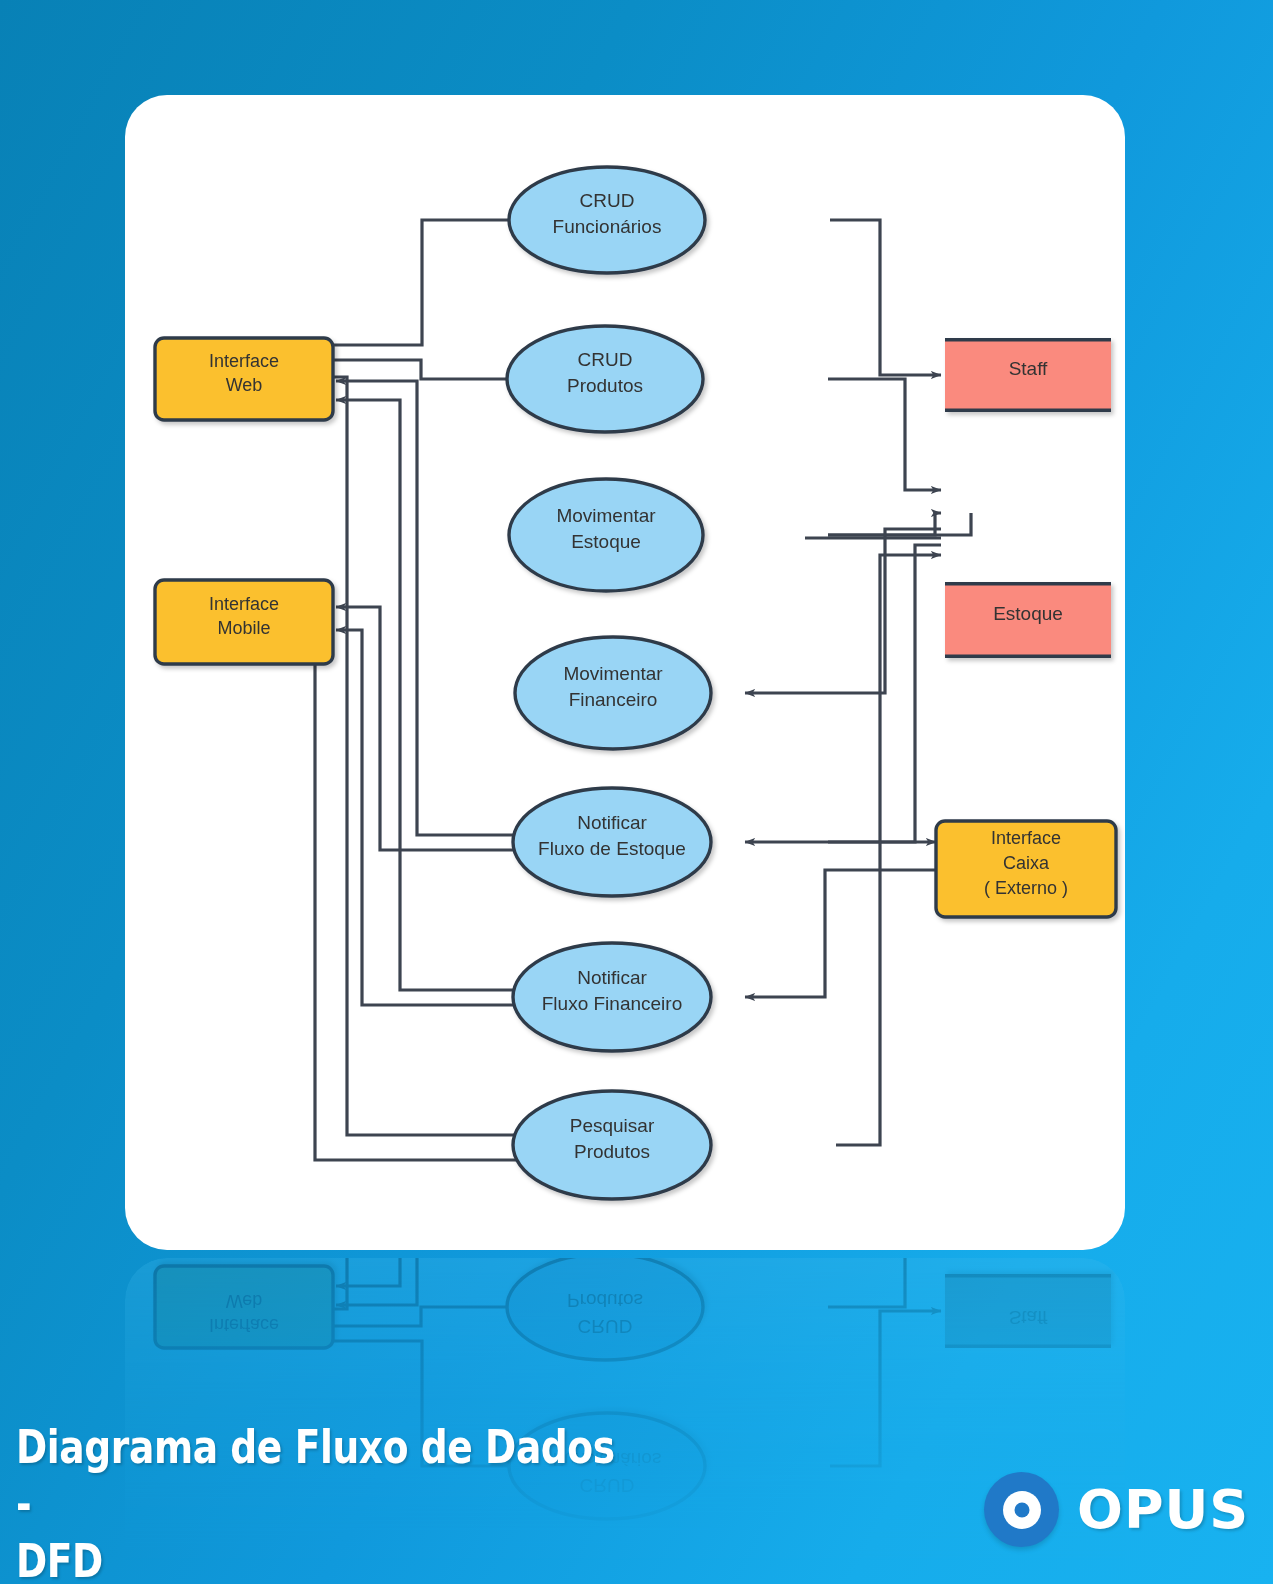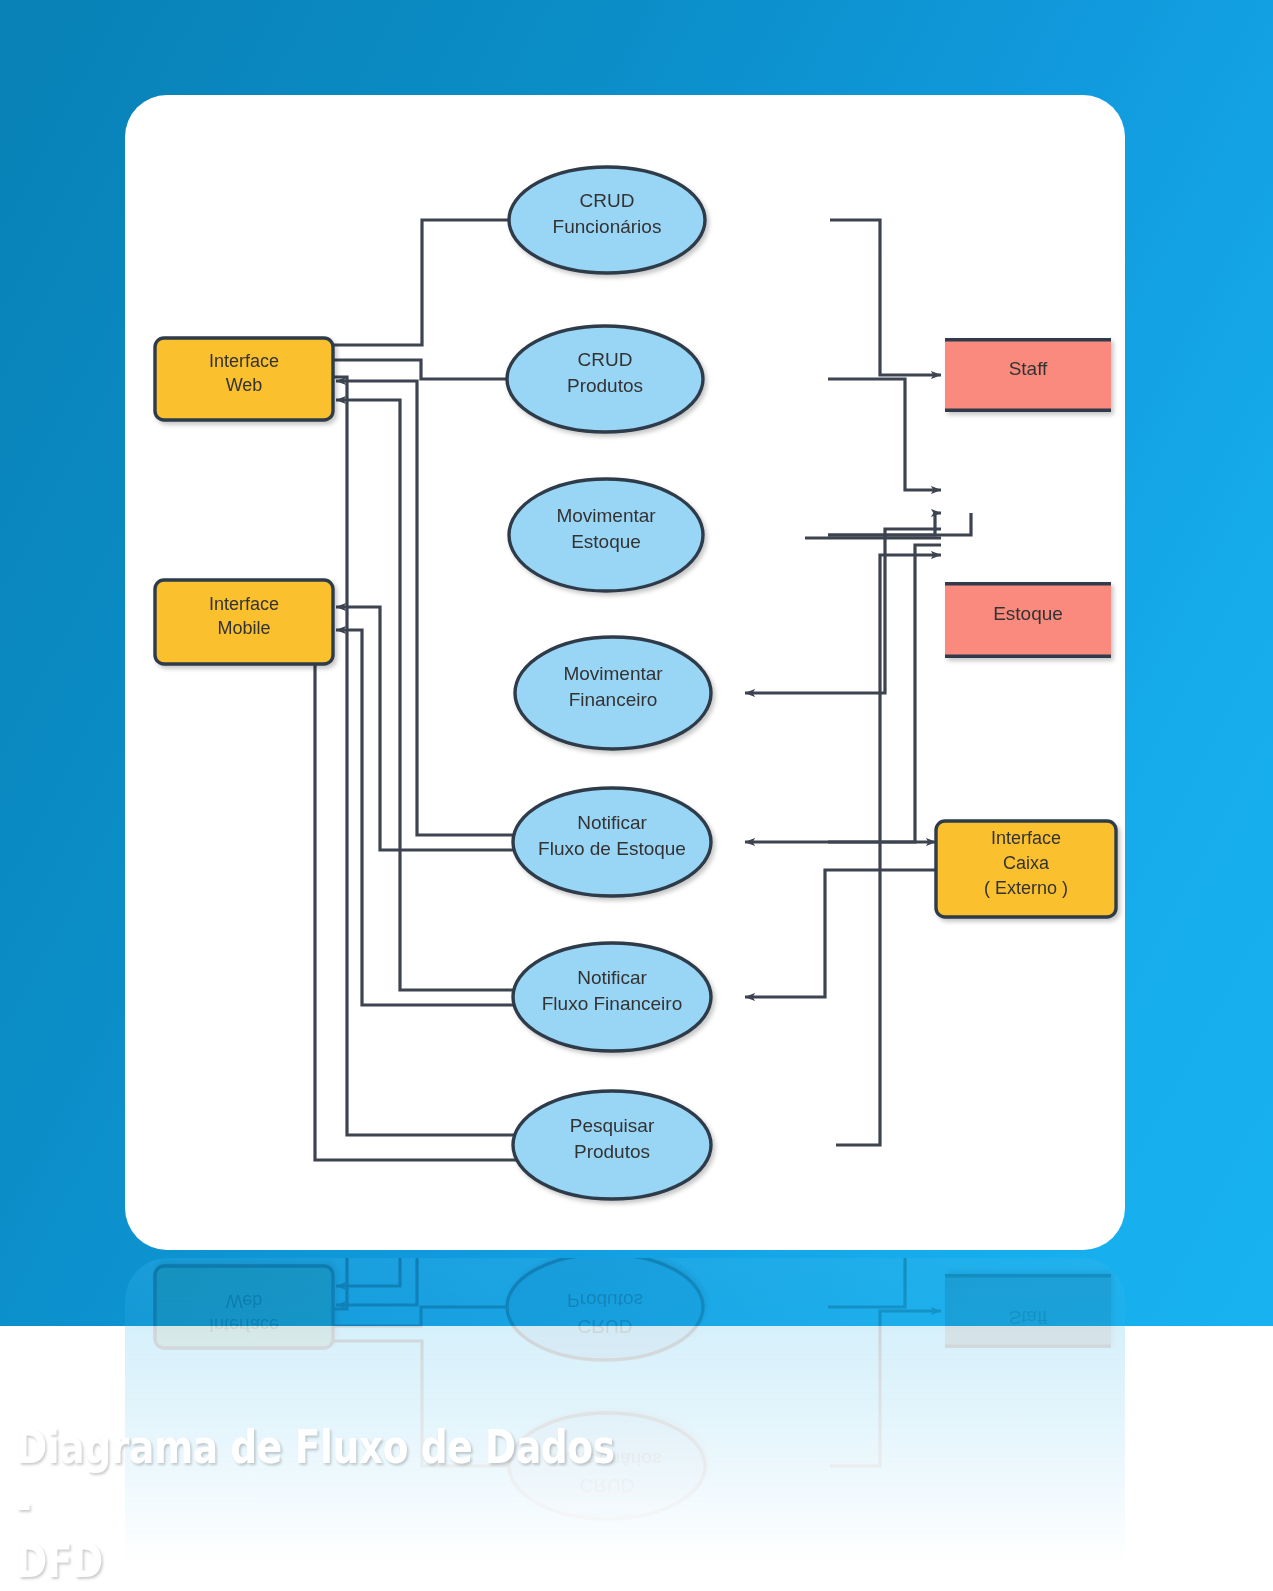--- a/index.html
+++ b/index.html
@@ -3,21 +3,21 @@
 <meta charset="utf-8">
 <style>
   * { box-sizing: border-box; margin: 0; padding: 0; }
   html, body {
     width: 1273px; height: 1591px;
     overflow: hidden;
     font-family: "Liberation Sans", sans-serif;
   }
   #stage {
     position: relative;
-    width: 1273px; height: 1326px;
+    width: 1273px; height: 1584px;
     background: linear-gradient(135deg, #0a84bc 0%, #0e96d4 38%, #13a6e9 72%, #16ade f 100%);
     background-color: #1d4ed8;
   }
   #stage::before{
     content:"";
     position:absolute; inset:0;
     background: linear-gradient(118deg, #0881b6 0%, #0b8dc6 30%, #1099dc 55%, #16aceb 80%, #18b2f0 100%);
   }
 
   
@@ -338,14 +338,20 @@
             </g>
       </svg>
     </div>
     </div>
     <div class="reflection-tint"></div>
   </div>
 
   <div class="title">Diagrama de Fluxo de Dados -
 DFD</div>
 
+  <div class="logo">
+    <div class="logo-mark">
+      <div class="ring"></div>
+    </div>
+    <div class="logo-text">OPUS</div>
+  </div>
 
 </div>
 
 </body></html>

